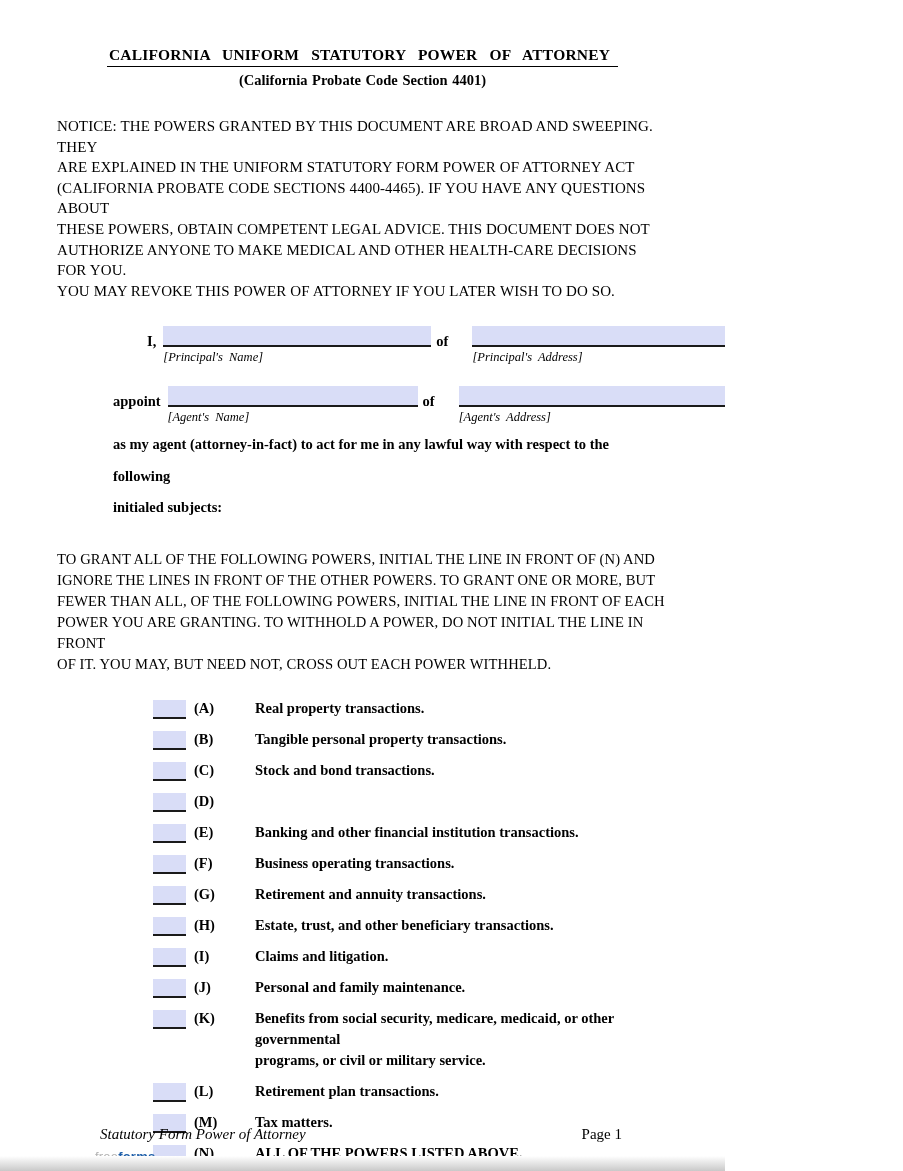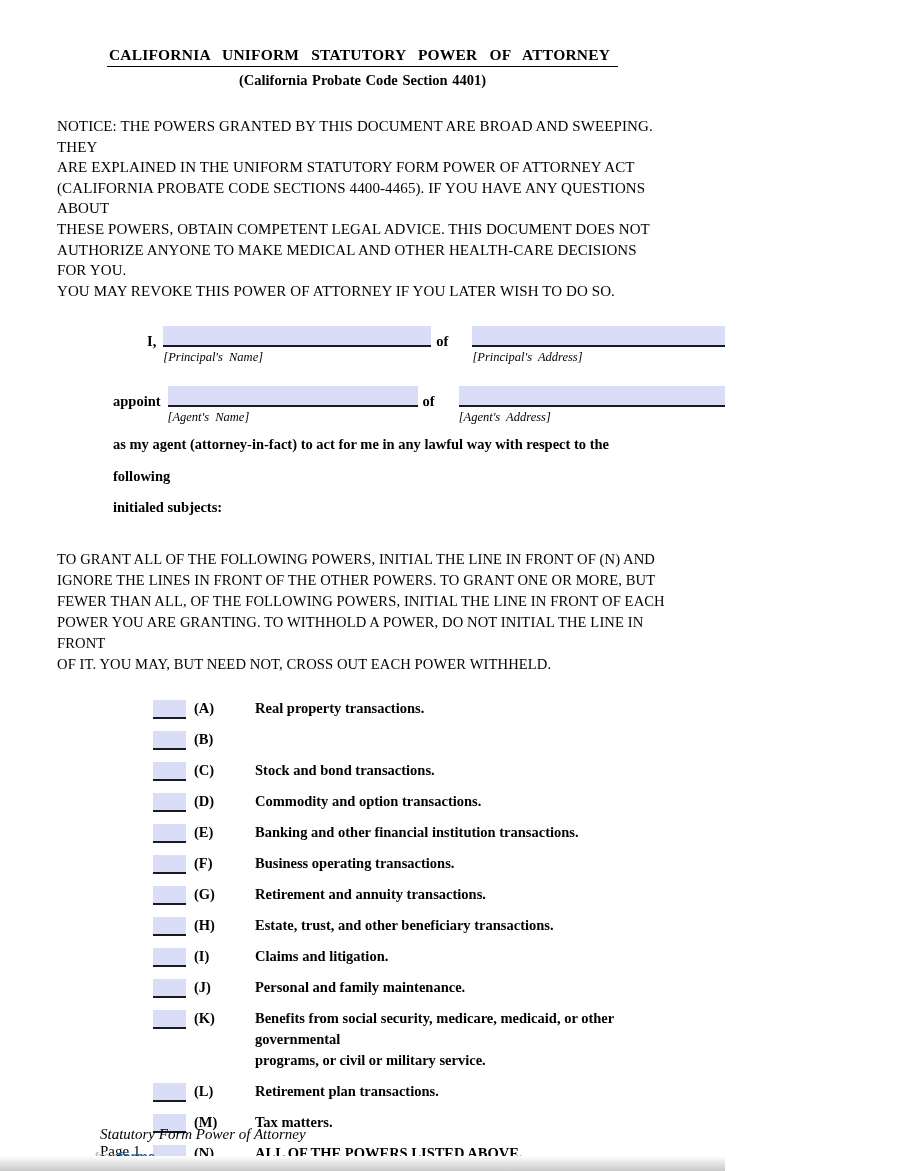--- a/index.html
+++ b/index.html
@@ -99,21 +99,20 @@
     font-weight:bold;font-size:14.5px;line-height:21px;
     white-space:pre-line;
     max-width:575px;
   }
   
   .footer{
     position:absolute;left:0;right:0;top:1126px;
     padding:0 103px 0 100px;
     display:flex;justify-content:space-between;
     font-size:15px;
-    flex-direction:column;
   }
   .footer-left{font-style:italic;}
   .brand{
     position:absolute;left:95px;top:1149px;
     font-family:"Liberation Sans","DejaVu Sans",sans-serif;
     font-size:13px;letter-spacing:.2px;
   }
   .brand-free{color:#b3b3b3;}
   .brand-forms{color:#1f5fa9;font-weight:bold;}
   .bottom-strip{
@@ -176,30 +175,30 @@
   <div class="initial-section">
 
     <div class="prow">
       <span class="pblank"></span>
       <span class="pkey">(A)</span>
       <span class="ptext">Real property transactions.</span>
     </div>
     <div class="prow">
       <span class="pblank"></span>
       <span class="pkey">(B)</span>
+      <span class="ptext">Tangible personal property transactions.</span>
     </div>
     <div class="prow">
       <span class="pblank"></span>
       <span class="pkey">(C)</span>
       <span class="ptext">Stock and bond transactions.</span>
     </div>
     <div class="prow">
       <span class="pblank"></span>
       <span class="pkey">(D)</span>
-      <span class="ptext">Commodity and option transactions.</span>
     </div>
     <div class="prow">
       <span class="pblank"></span>
       <span class="pkey">(E)</span>
       <span class="ptext">Banking and other financial institution transactions.</span>
     </div>
     <div class="prow">
       <span class="pblank"></span>
       <span class="pkey">(F)</span>
       <span class="ptext">Business operating transactions.</span>

